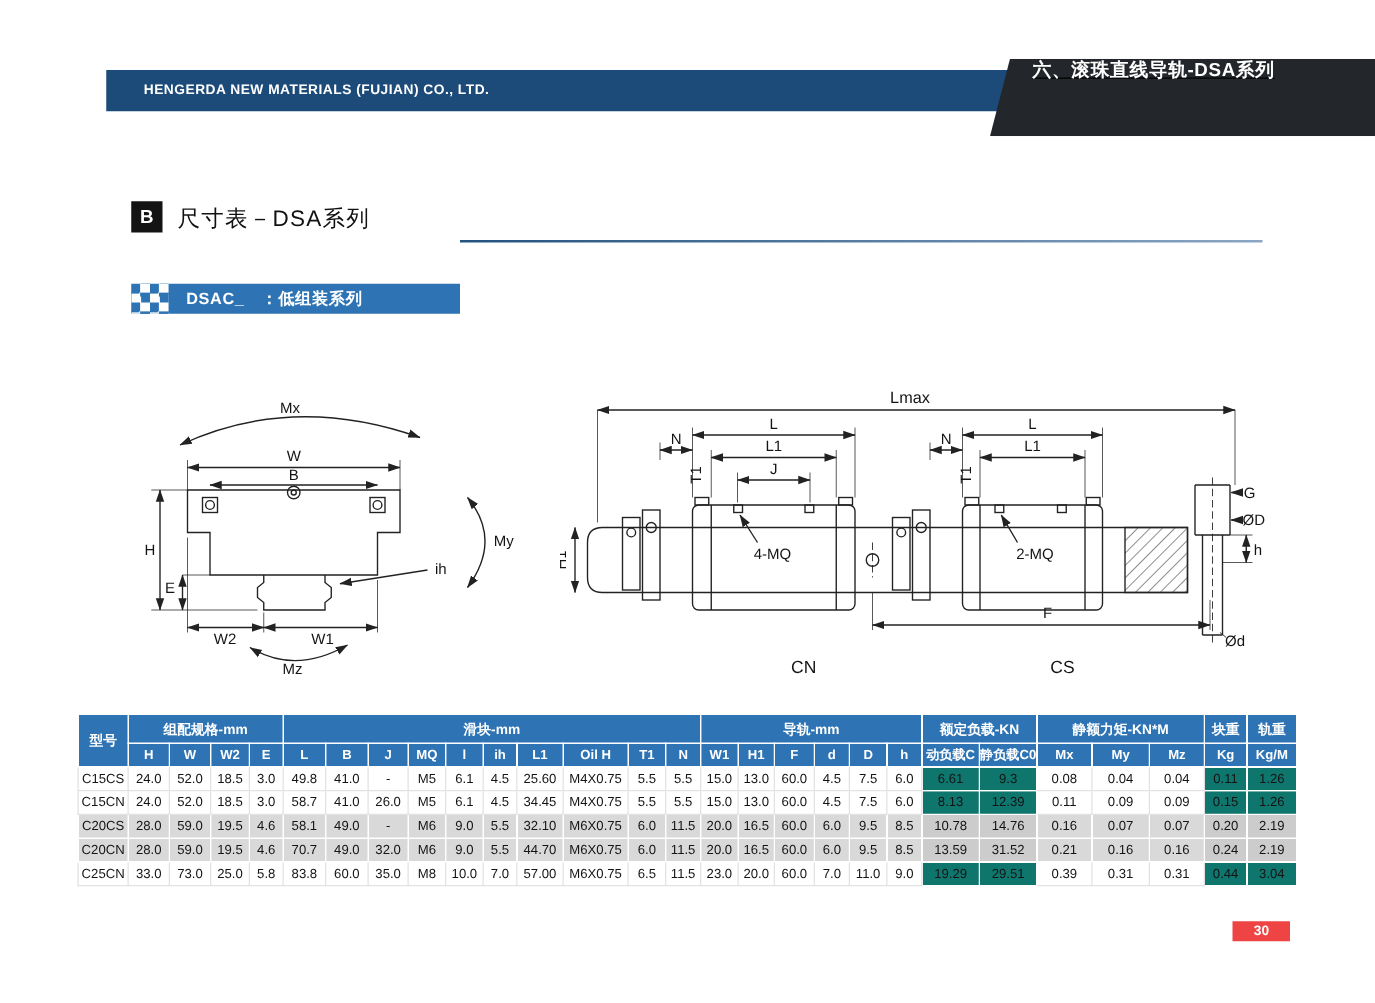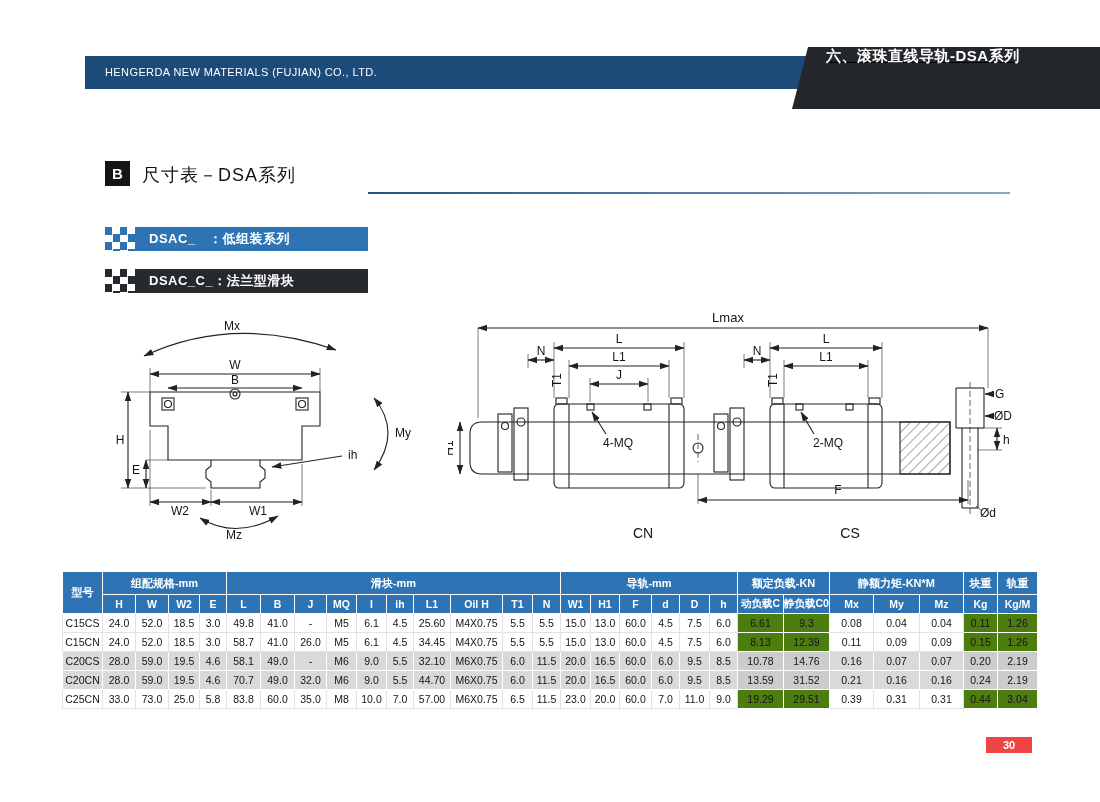--- a/index.html
+++ b/index.html
@@ -1,20 +1,20 @@
 <!DOCTYPE html>
 <html><head>
 <meta charset="utf-8">
 <style>
   html,body{margin:0;padding:0;background:#ffffff;}
   .page{position:relative;width:1100px;height:802px;background:#fff;overflow:hidden;
         font-family:"Liberation Sans","DejaVu Sans",sans-serif;}
   
   .bar-blue{position:absolute;left:85px;top:56px;width:1015px;height:33px;background:#1c4b7a;}
-  .bar-blue span{display:block;padding-left:20px;line-height:33px;font-size:11px;font-weight:normal;
+  .bar-blue span{display:block;padding-left:30px;line-height:33px;font-size:11px;font-weight:bold;
         color:#fff;letter-spacing:.4px;}
   .bar-dark{position:absolute;left:792px;top:47px;width:308px;height:62px;background:#23272b;
         display:flex;clip-path:polygon(16px 0,100% 0,100% 100%,0 100%);text-decoration:underline;}
   .bar-dark span{padding-left:34px;font-size:15px;font-weight:bold;color:#fff;letter-spacing:.5px;}
   
   .badge{position:absolute;left:105px;top:161px;width:25px;height:25px;background:#141414;color:#fff;
         font-size:15px;font-weight:bold;text-align:center;line-height:25px;}
   .title-text{position:absolute;left:142px;top:163px;font-size:18px;font-weight:normal;color:#111;letter-spacing:1px;}
   .title-line{position:absolute;left:368px;top:192px;width:642px;height:2px;
         background:linear-gradient(90deg,#24537f,#8aa6c4);}
@@ -35,21 +35,21 @@
   .diag text.big{font-size:14px;}
   .diag text.mid{font-size:13px;}
   
   .dim-table{position:absolute;left:62px;top:571px;border-collapse:collapse;table-layout:fixed;}
   .dim-table th{background:#2e74b5;color:#fff;border:1px solid #fff;font-size:11px;font-weight:bold;
         padding:2px 0;height:18px;white-space:nowrap;overflow:hidden;}
   .dim-table th.sub{font-size:10.5px;padding:1px 0;height:16px;}
   .dim-table td{border:1px solid #e2e2e2;text-align:center;font-size:10.5px;padding:1px 0;height:16px;
         background:#fff;color:#141414;white-space:nowrap;overflow:hidden;}
   .dim-table td.model{font-weight:normal;}
-  .dim-table td.cshade{background:#4d7c0f;border-color:#fff;}
+  .dim-table td.cshade{background:#0f766e;border-color:#fff;}
   .dim-table tr.shade td{background:#d9d9d9;border-color:#fff;}
   .dim-table tr.shade td.cshade{background:#cccccc;}
   
   .page-num{position:absolute;left:986px;top:737px;background:#ef4444;color:#fff;
         font-size:11px;font-weight:bold;padding:2px 17px;}
 </style>
 </head>
 <body>
 
 <div class="page">
@@ -62,24 +62,20 @@
   </div>
 
   <div class="badge">B</div>
   <div class="title-text">尺寸表－DSA系列</div>
   <div class="title-line"></div>
 
   <div class="legend">
     <div class="legend-row legend-blue">
       <span class="checker checker-blue"></span>
       <span class="lab">DSAC_　：低组装系列</span>
-    </div>
-    <div class="legend-row legend-dark">
-      <span class="checker checker-dark"></span>
-      <span class="lab">DSAC_C_：法兰型滑块</span>
     </div>
   </div>
 
   <svg class="diag diag-left" viewBox="0 0 318 248">
     <defs>
       <marker id="a1" viewBox="0 0 10 10" refX="9.5" refY="5" markerWidth="9" markerHeight="9" orient="auto-start-reverse">
         <path d="M0,1.6 L10,5 L0,8.4 z" fill="#222"></path>
       </marker>
     </defs>
     <g stroke="#222" stroke-width="1.1" fill="none">

